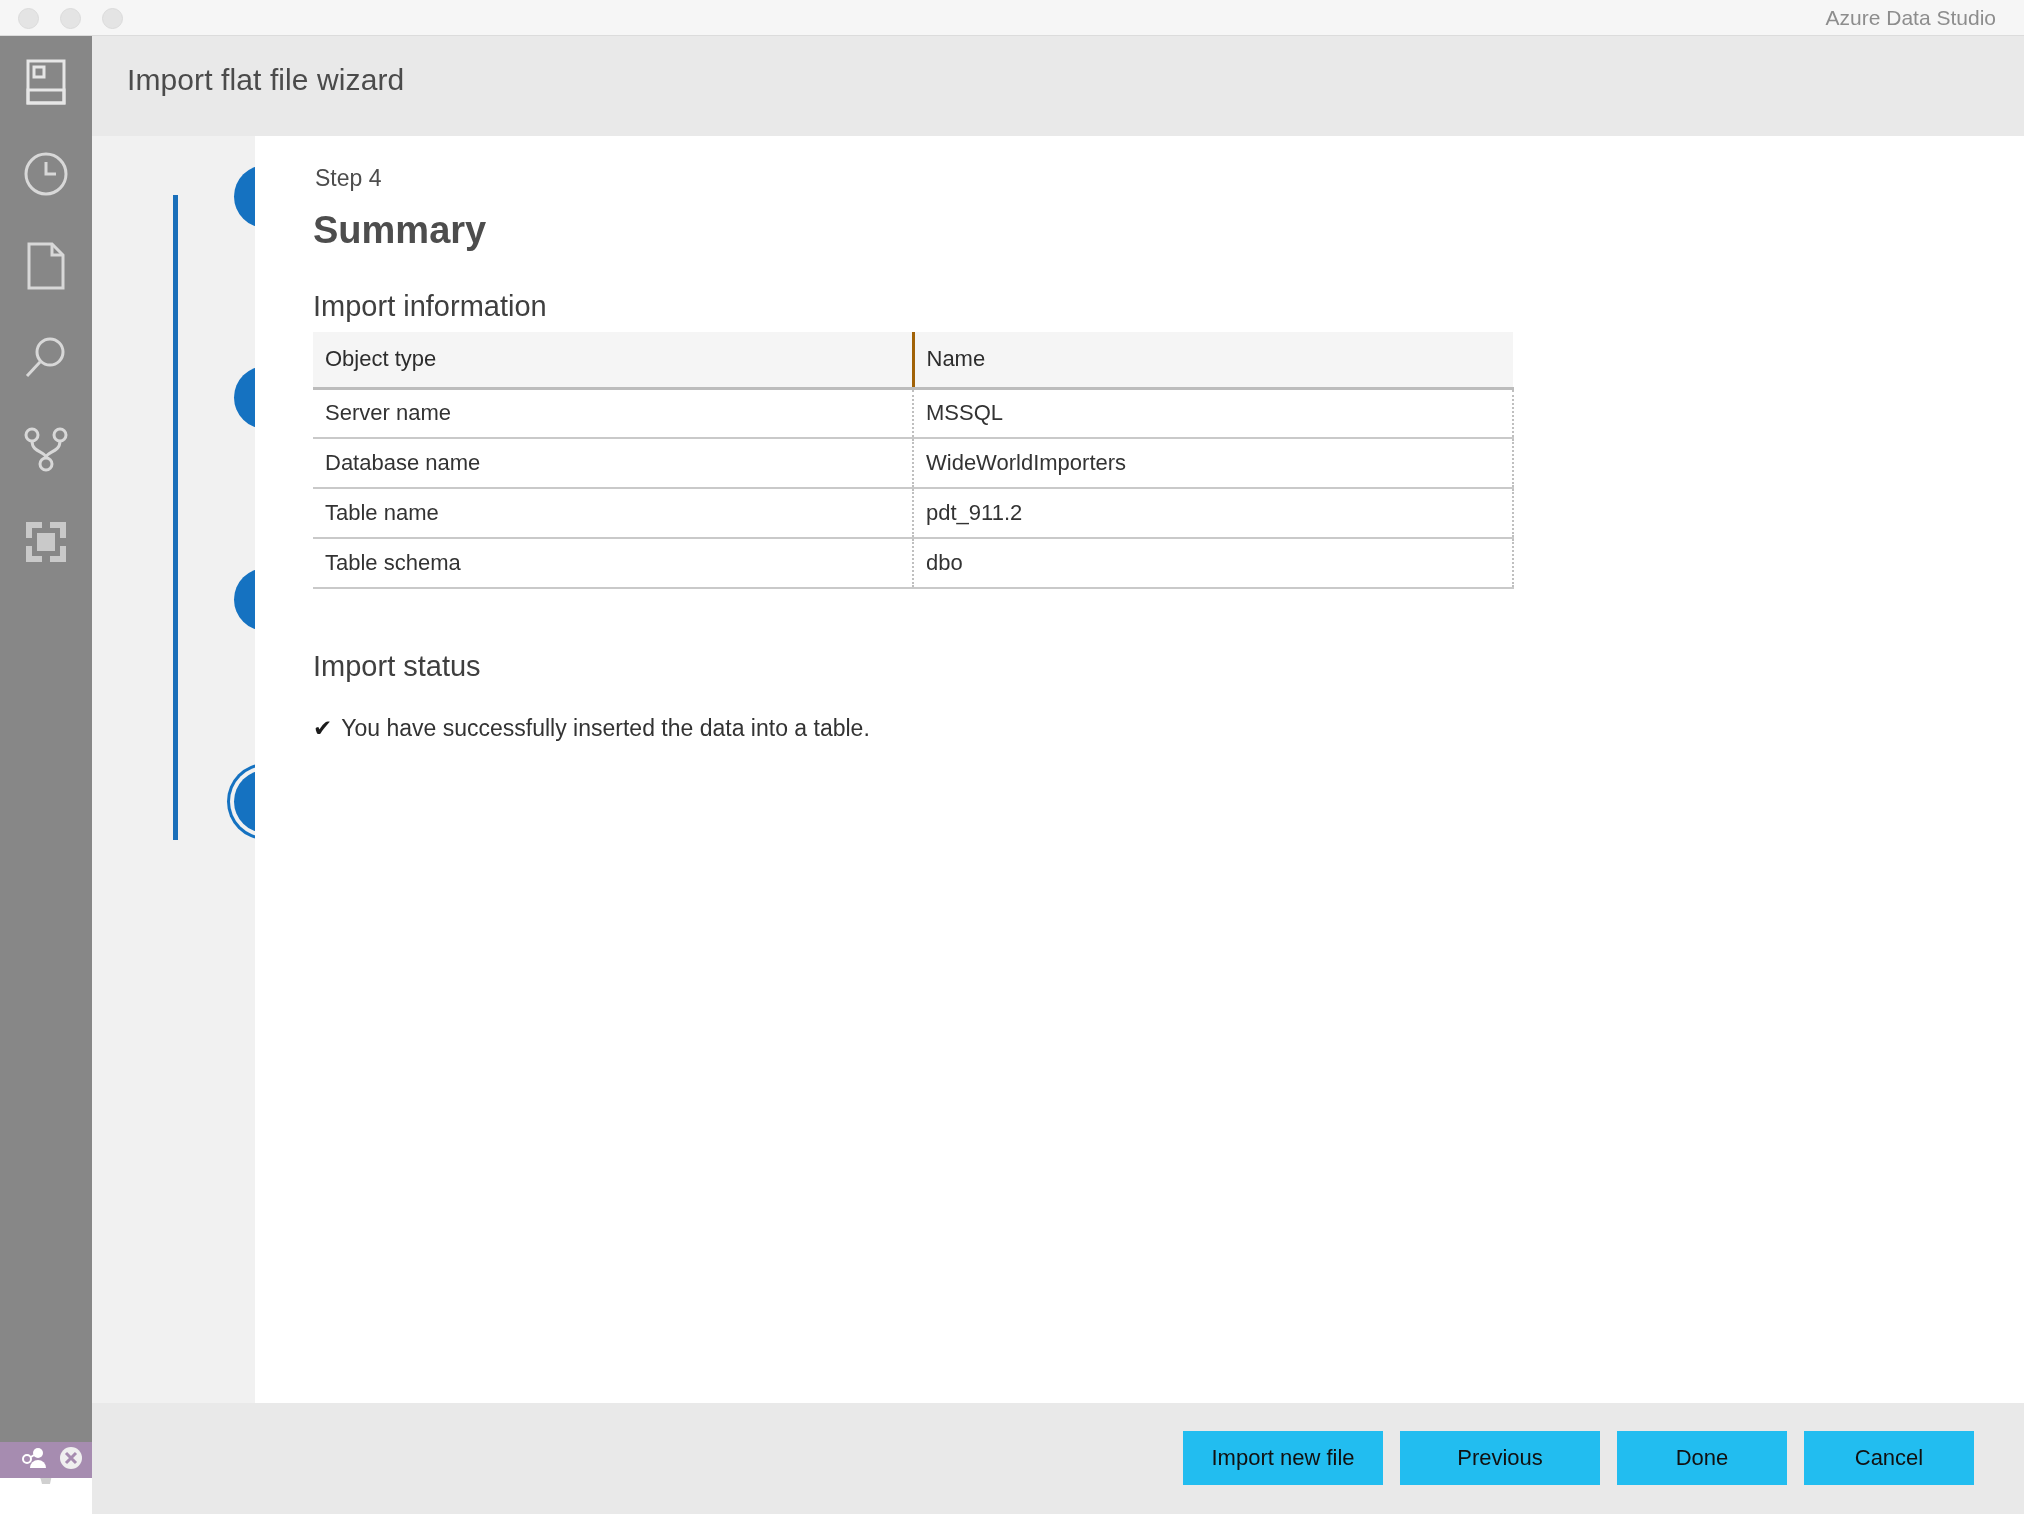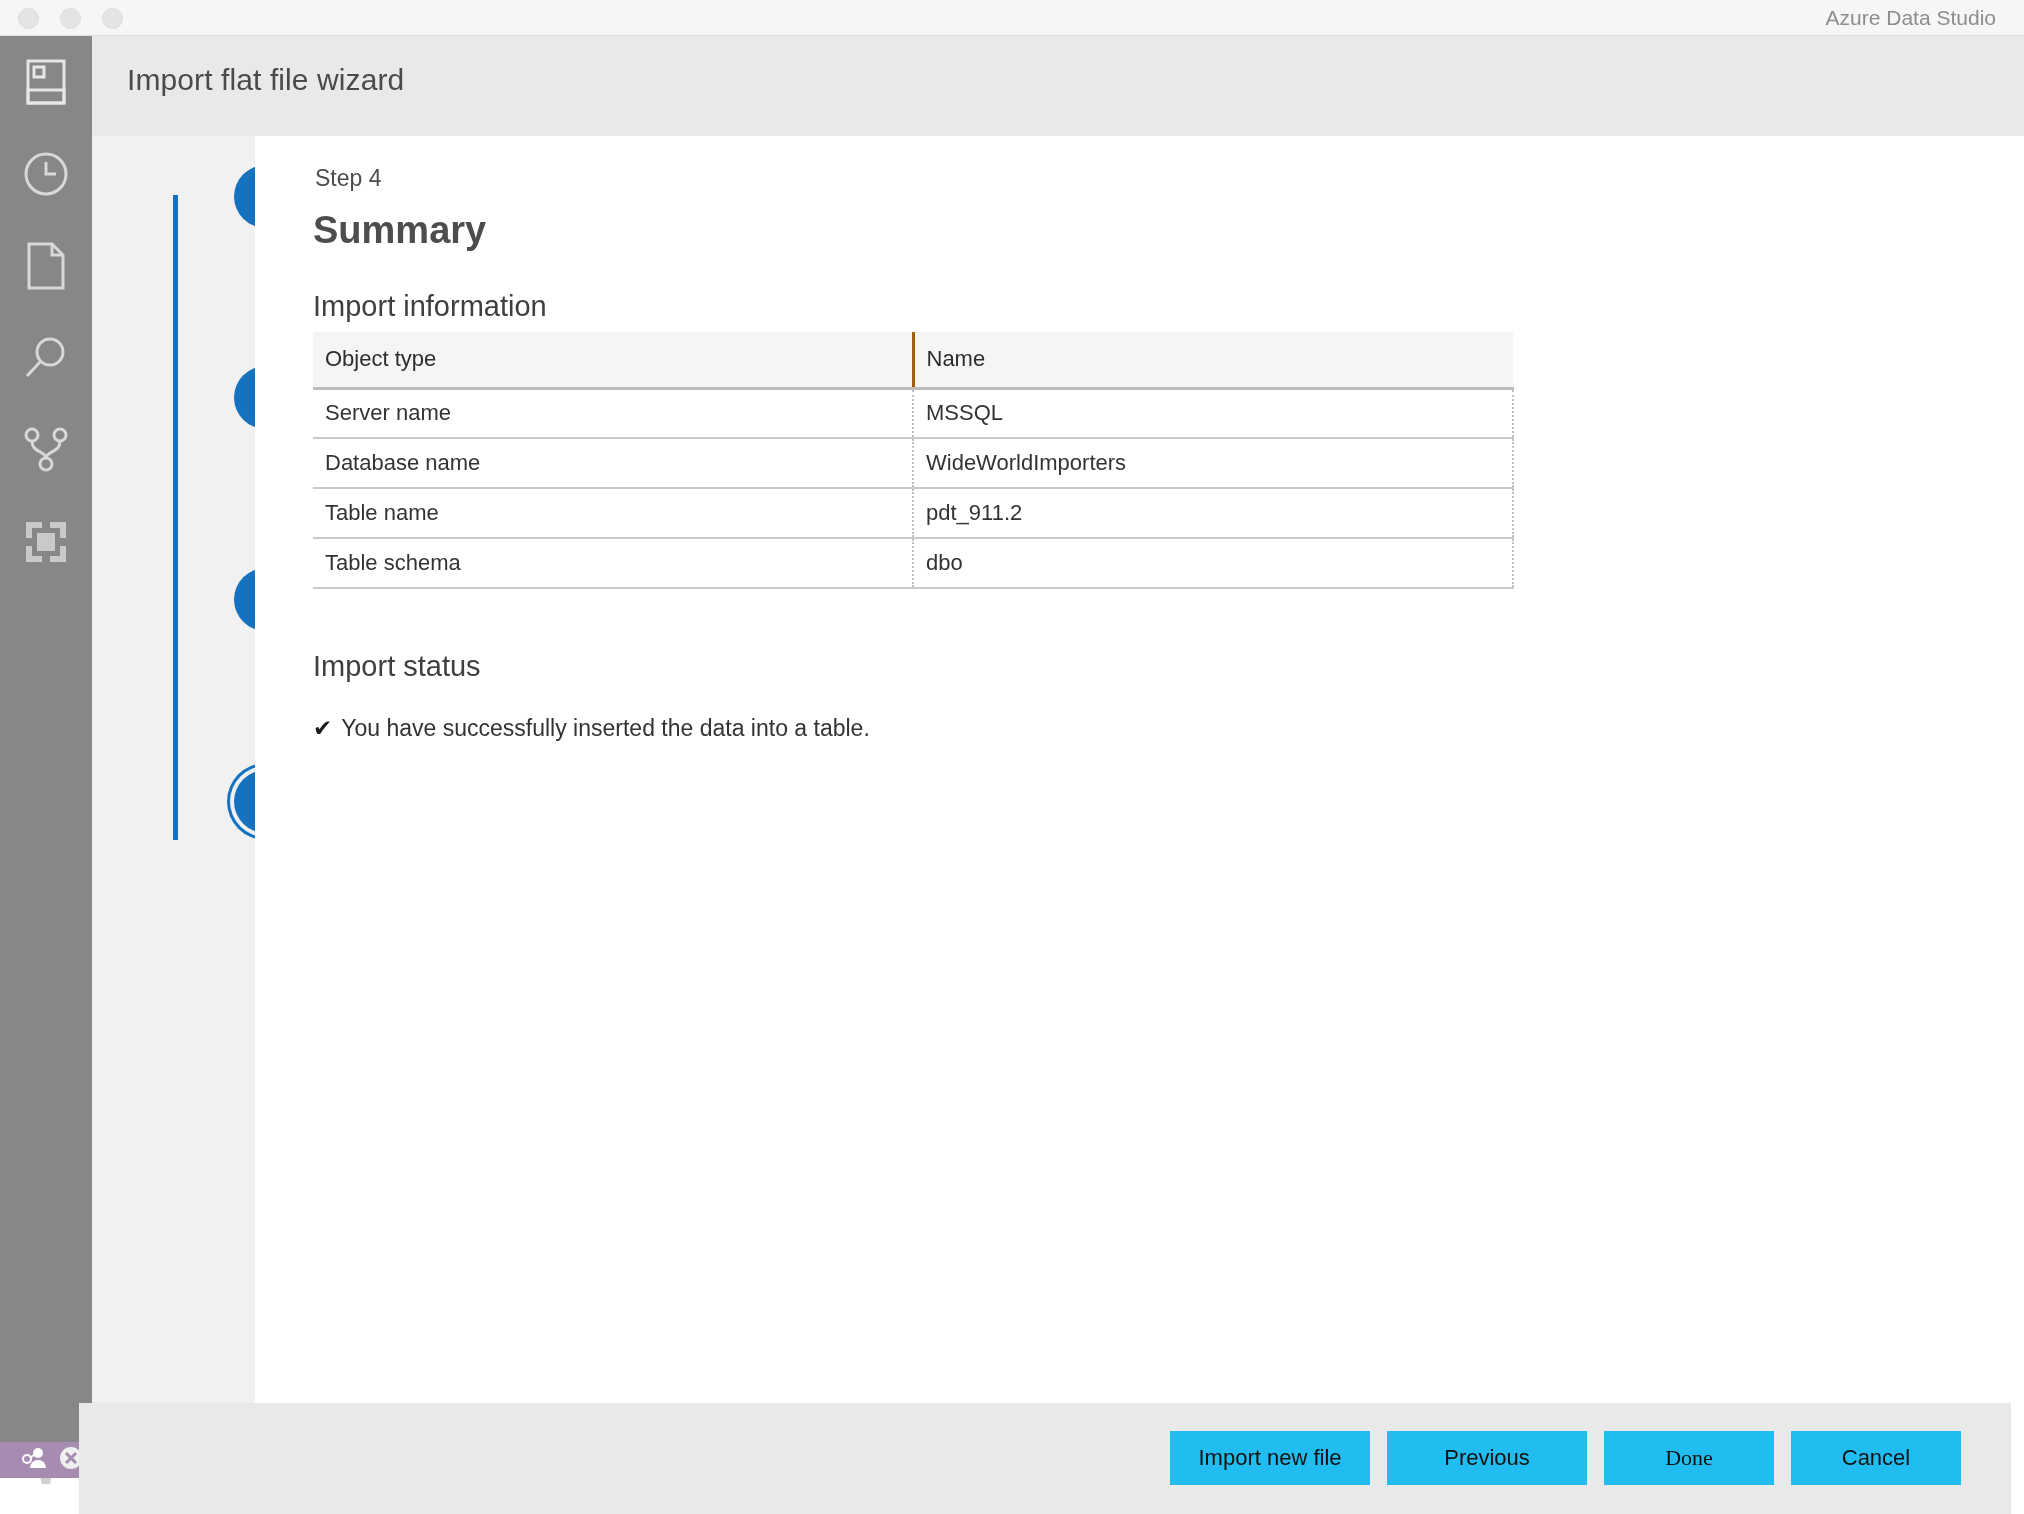--- a/index.html
+++ b/index.html
@@ -188,21 +188,21 @@
     color: #333333;
     display: flex;
     align-items: baseline;
     gap: 9px;
   }
   .status-check { color: #1c1c1c; font-size: 23px; }
 
   
   .footer {
     position: absolute;
-    left: 79px; bottom: 0;
+    left: 92px; bottom: 0;
     width: 1932px; height: 111px;
     background: #e9e9e9;
   }
   .footer-buttons {
     position: absolute;
     right: 50px; top: 28px;
     display: flex;
     gap: 17px;
   }
   .wiz-btn {
@@ -383,16 +383,16 @@
   <div class="status-line">
     <span class="status-check">✔</span>
     <span>You have successfully inserted the data into a table.</span>
   </div>
 </div>
 
 <div class="footer">
   <div class="footer-buttons">
     <button class="wiz-btn">Import new file</button>
     <button class="wiz-btn">Previous</button>
-    <button class="wiz-btn" style="min-width:170px;font-family:Liberation Serif, serif;">Done</button>
+    <button class="wiz-btn" style="min-width:170px;">Done</button>
     <button class="wiz-btn" style="min-width:170px;">Cancel</button>
   </div>
 </div>
 
 </body></html>

